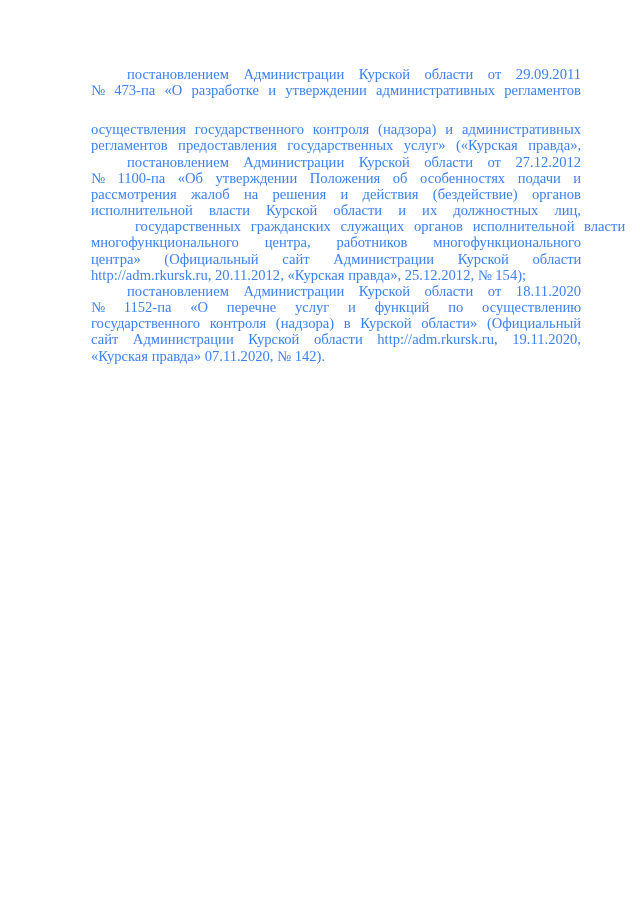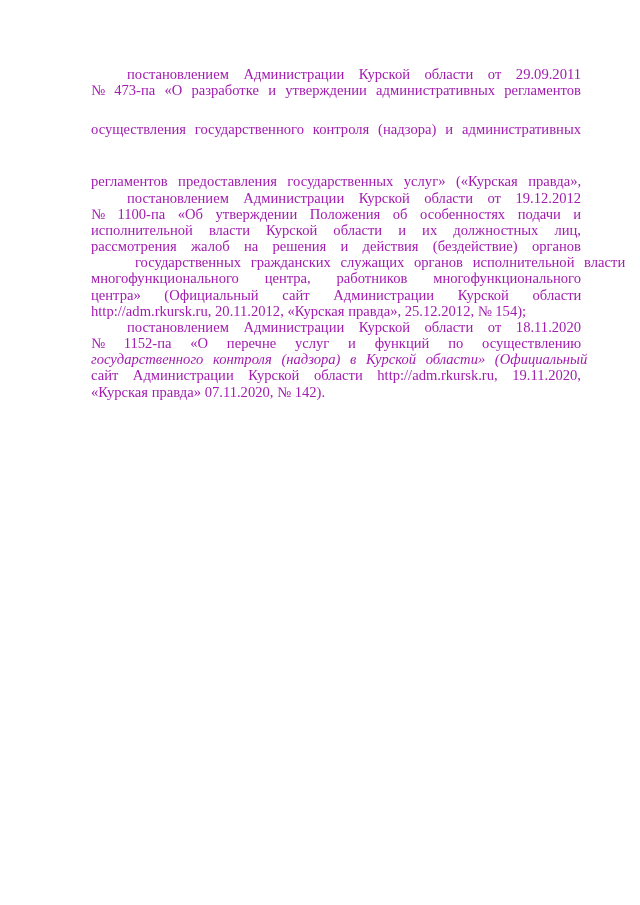--- a/index.html
+++ b/index.html
@@ -14,21 +14,21 @@
       overflow: hidden;
     }
     .page {
       position: absolute;
       left: 91px;
       top: 66px;
       width: 490px;
       font-family: "Liberation Serif", "DejaVu Serif", serif;
       font-size: 14.6px;
       line-height: 16.15px;
-      color: #a21caf;
+      color: #3b82f6;
     }
     .para {
       margin: 0;
       text-align: justify;
       text-indent: 36px;
       hyphens: none;
       word-spacing: 0;
     }
     .line {
       display: block;
@@ -44,32 +44,32 @@
     }
   </style>
 </head>
 <body>
 
 <div class="page">
   <div class="para" style="text-indent:0">
     <span class="line first" style="display: block; white-space: nowrap; padding-left: 36px; word-spacing: 10.8px;">постановлением Администрации Курской области от 29.09.2011</span>
     <span class="line" style="display: block; white-space: nowrap; padding-left: 0px; word-spacing: 5.57143px;">№ 473-па «О разработке и утверждении административных регламентов</span>
     <span class="line" style="display: block; white-space: nowrap; padding-left: 0px; word-spacing: 5.2px; margin-top: 23px;">осуществления государственного контроля (надзора) и административных</span>
-    <span class="line" style="display: block; white-space: nowrap; padding-left: 0px; word-spacing: 6.8px; margin-top: 36px;">регламентов предоставления государственных услуг» («Курская правда»,</span>
+    <span class="line" style="display: block; white-space: nowrap; padding-left: 0px; word-spacing: 6.8px;">регламентов предоставления государственных услуг» («Курская правда»,</span>
   </div>
   <div class="para" style="text-indent:0">
-    <span class="line first" style="display: block; white-space: nowrap; padding-left: 36px; word-spacing: 10.8px;">постановлением Администрации Курской области от 19.12.2012</span>
+    <span class="line first" style="display: block; white-space: nowrap; padding-left: 36px; word-spacing: 10.8px;">постановлением Администрации Курской области от 27.12.2012</span>
     <span class="line" style="display: block; white-space: nowrap; padding-left: 0px; word-spacing: 8.875px;">№ 1100-па «Об утверждении Положения об особенностях подачи и</span>
+    <span class="line" style="display: block; white-space: nowrap; padding-left: 0px; word-spacing: 10.5714px;">рассмотрения жалоб на решения и действия (бездействие) органов</span>
     <span class="line" style="display: block; white-space: nowrap; padding-left: 0px; word-spacing: 12.4286px;">исполнительной власти Курской области и их должностных лиц,</span>
-    <span class="line" style="display: block; white-space: nowrap; padding-left: 0px; word-spacing: 10.5714px;">рассмотрения жалоб на решения и действия (бездействие) органов</span>
     <span class="line" style="display: block; white-space: nowrap; padding-left: 0px; word-spacing: 6px; margin-left: 44px;">государственных гражданских служащих органов исполнительной власти</span>
     <span class="line" style="display: block; white-space: nowrap; padding-left: 0px; word-spacing: 22px;">многофункционального центра, работников многофункционального</span>
     <span class="line" style="display: block; white-space: nowrap; padding-left: 0px; word-spacing: 20px;">центра» (Официальный сайт Администрации Курской области</span>
     <span class="line last">http://adm.rkursk.ru, 20.11.2012, «Курская правда», 25.12.2012, № 154);</span>
   </div>
   <div class="para" style="text-indent:0">
     <span class="line first" style="display: block; white-space: nowrap; padding-left: 36px; word-spacing: 10.8px;">постановлением Администрации Курской области от 18.11.2020</span>
     <span class="line" style="display: block; white-space: nowrap; padding-left: 0px; word-spacing: 15.125px;">№ 1152-па «О перечне услуг и функций по осуществлению</span>
-    <span class="line" style="display: block; white-space: nowrap; padding-left: 0px; word-spacing: 6px; font-style: italic;">государственного контроля (надзора) в Курской области» (Официальный</span>
+    <span class="line" style="display: block; white-space: nowrap; padding-left: 0px; word-spacing: 6px;">государственного контроля (надзора) в Курской области» (Официальный</span>
     <span class="line" style="display: block; white-space: nowrap; padding-left: 0px; word-spacing: 10.8px;">сайт Администрации Курской области http://adm.rkursk.ru, 19.11.2020,</span>
     <span class="line last">«Курская правда» 07.11.2020, № 142).</span>
   </div>
 </div>
 
 </body></html>

